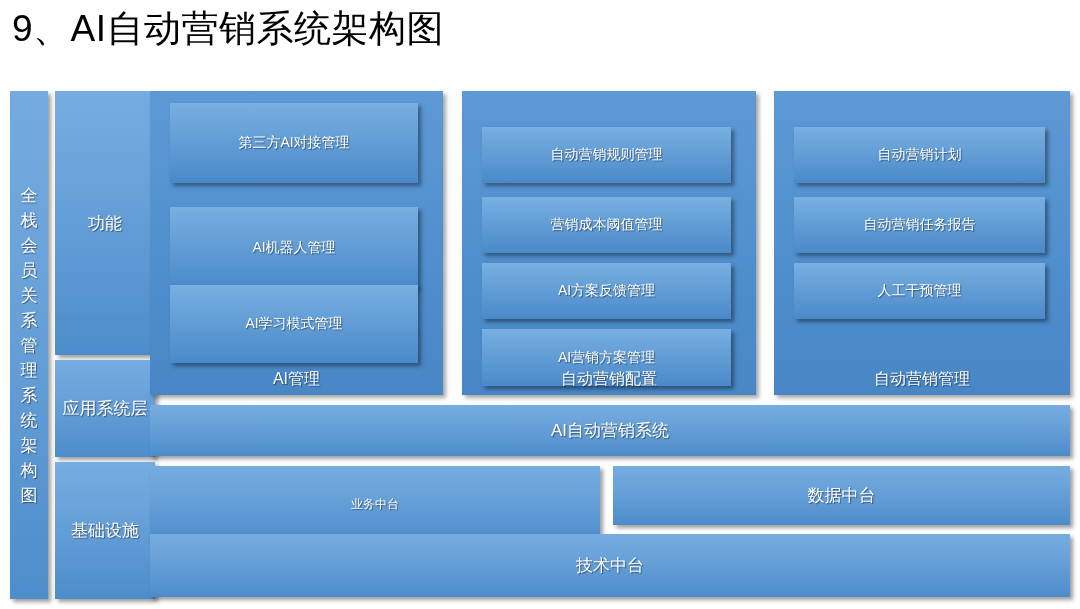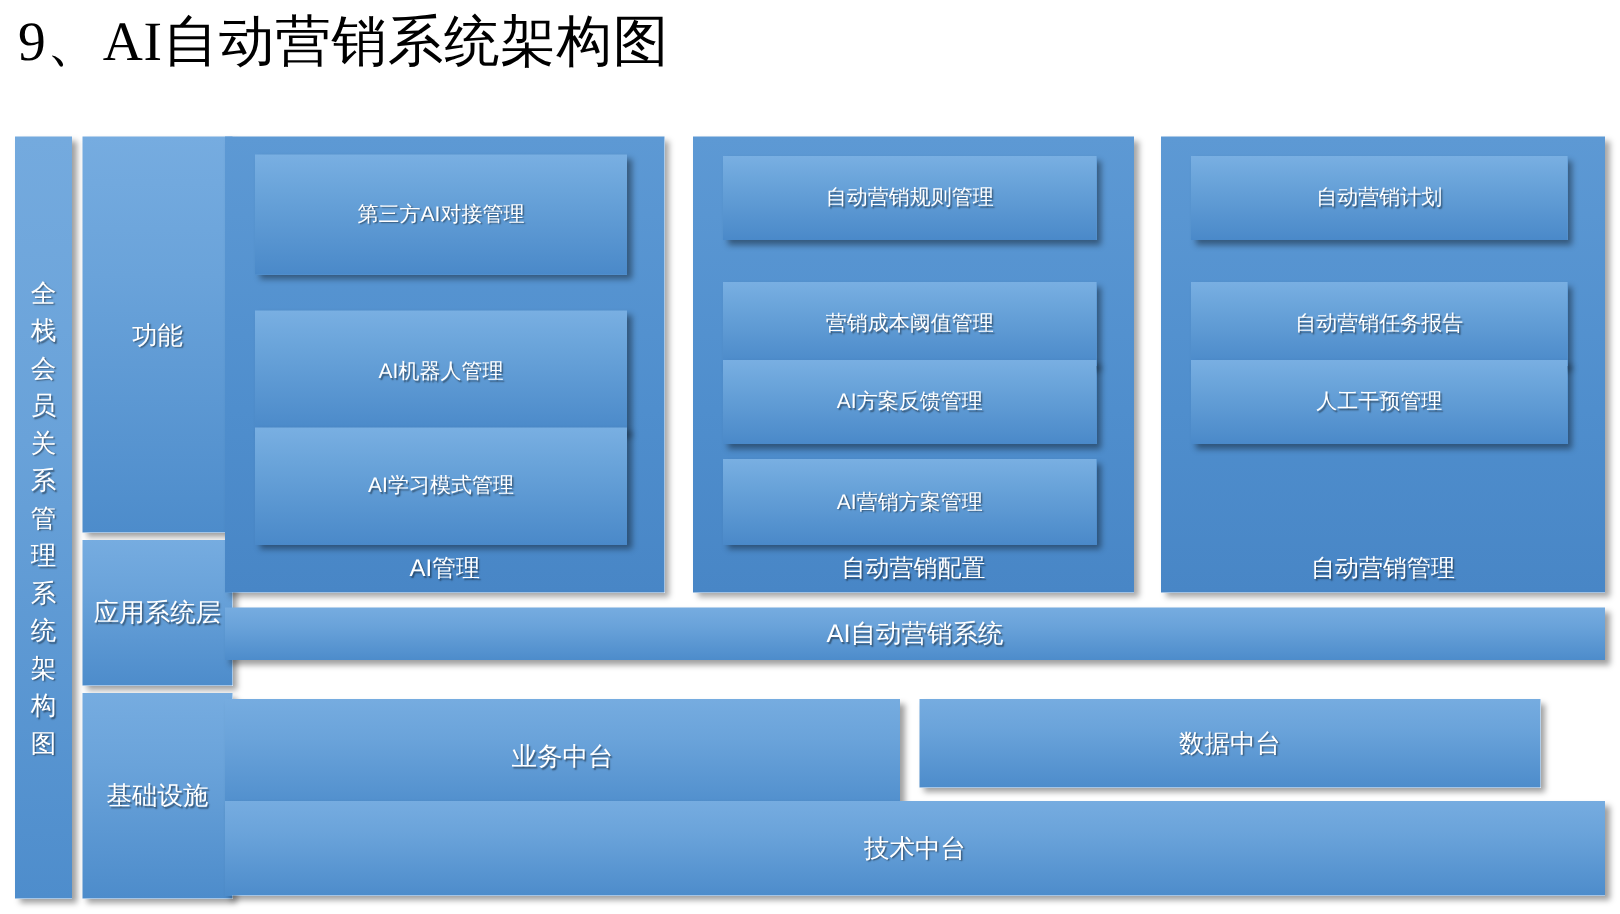--- a/index.html
+++ b/index.html
@@ -18,21 +18,20 @@
   
   #page-title {
     position: absolute;
     left: 12px;
     top: 6px;
     font-size: 37px;
     line-height: 46px;
     color: #000000;
     letter-spacing: 0.5px;
     white-space: nowrap;
-    font-family: Liberation Serif, serif;
   }
 
   
   .tile {
     position: absolute;
     box-sizing: border-box;
     background: linear-gradient(to bottom, #76ace0 0%, #6aa3da 35%, #4d8ccb 100%);
     color: #ffffff;
     display: flex;
     align-items: center;
@@ -106,30 +105,30 @@
     text-align: center;
     font-size: 14px;
     text-shadow: 1px 1px 1px rgba(0, 0, 0, 0.45);
     box-shadow: 3px 3px 4px rgba(0, 0, 0, 0.4);
   }
   .g3 .item { left: 20px; right: 25px; }
   .g3 .item:nth-of-type(1) { top: 12px; height: 80px; }
   .g3 .item:nth-of-type(2) { top: 116px; height: 81px; }
   .g3 .item:nth-of-type(3) { top: 194px; height: 78px; }
 
-  .g4 .item { left: 20px; right: 25px; }
+  .g4 .item { left: 20px; right: 25px; margin-top: 23px; }
   .g4 .item:nth-of-type(1) { top: 13px; height: 56px; }
-  .g4 .item:nth-of-type(2) { top: 97px; height: 56px; }
+  .g4 .item:nth-of-type(2) { top: 83px; height: 56px; }
   .g4 .item:nth-of-type(3) { top: 149px; height: 56px; }
   .g4 .item:nth-of-type(4) { top: 215px; height: 57px; }
 
   
-  #bar-system   { left: 150px; top: 405px; width: 920px; height: 35px; font-size: 17px; }
-  #bar-business { left: 150px; top: 466px; width: 450px; height: 77px; font-size: 17px; }
-  #bar-data     { left: 613px; top: 466px; width: 414px; height: 59px; font-size: 17px; text-align: right; }
+  #bar-system   { left: 150px; top: 405px; width: 920px; height: 51px; font-size: 17px; }
+  #bar-business { left: 150px; top: 466px; width: 450px; height: 77px; font-size: 12px; }
+  #bar-data     { left: 613px; top: 466px; width: 457px; height: 59px; font-size: 17px; text-align: right; }
   #bar-tech     { left: 150px; top: 534px; width: 920px; height: 63px; font-size: 17px; text-align: right; }
 </style>
 </head>
 <body>
 
 <div id="page-title">9、AI自动营销系统架构图</div>
 
 <div class="tile" id="spine">
   <span class="spine-char">全</span>
   <span class="spine-char">栈</span>

